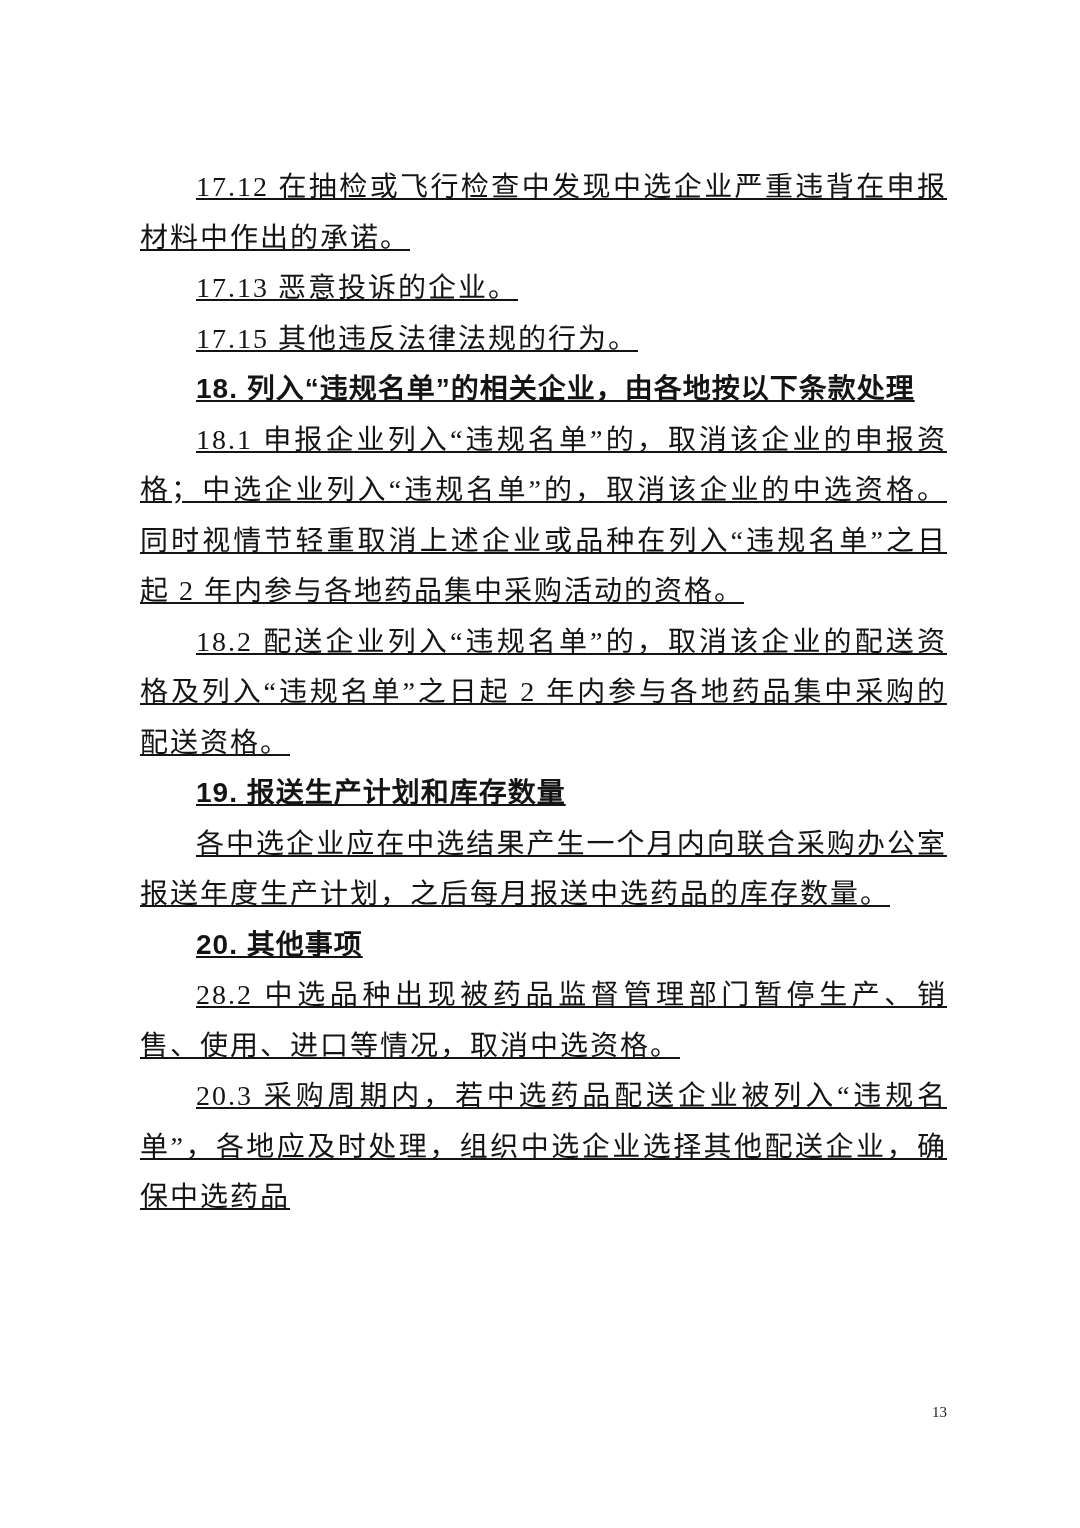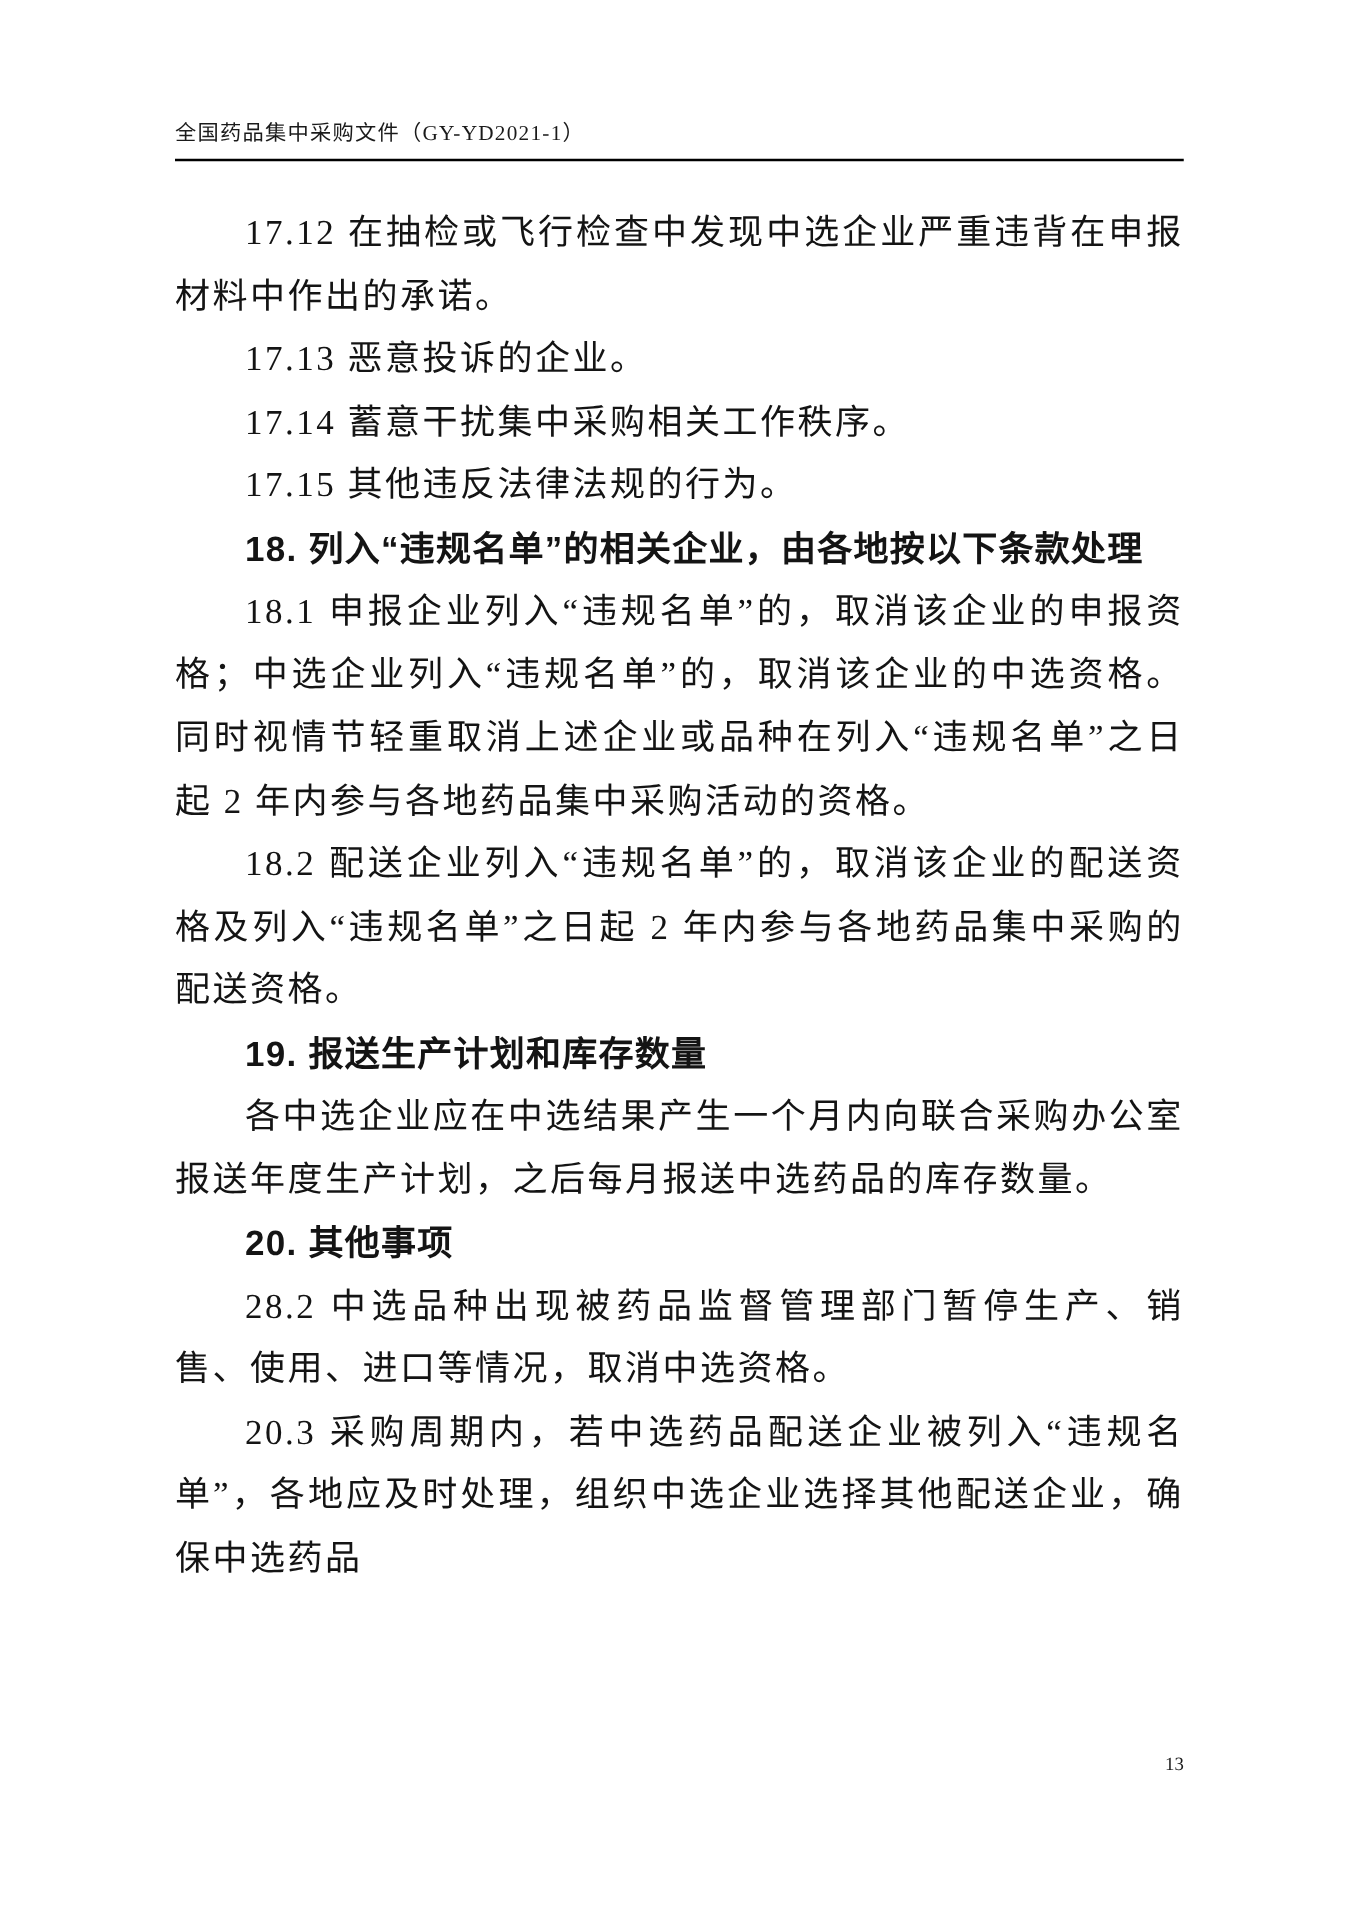--- a/index.html
+++ b/index.html
@@ -37,20 +37,21 @@
   }
   .doc-body {
     position: absolute;
     top: 162px;
     left: 140px;
     width: 807px;
     font-size: 28px;
     line-height: 50.5px;
     letter-spacing: 2px;
     text-align: justify;
+    text-decoration: underline;
   }
   .doc-body p {
     margin: 0;
     padding: 0;
     text-indent: 2em;
   }
   .doc-body p.heading {
     font-weight: bold;
     font-family: "Liberation Sans", "DejaVu Sans", sans-serif;
     letter-spacing: 1px;
@@ -66,29 +67,24 @@
     font-size: 15px;
     color: #1a1a1a;
     font-family: "Liberation Serif", "DejaVu Serif", serif;
   }
 </style>
 </head>
 <body>
 
 <div class="page">
 
-  <header class="page-header">
-    <div class="header-title">全国药品集中采购文件（GY-YD2021-1）</div>
-    <div class="header-rule"></div>
-  </header>
 
   <main class="doc-body">
       <p class="body">17.12 在抽检或飞行检查中发现中选企业严重违背在申报材料中作出的承诺。</p>
       <p class="body">17.13 恶意投诉的企业。</p>
-      <p class="body">17.14 蓄意干扰集中采购相关工作秩序。</p>
       <p class="body">17.15 其他违反法律法规的行为。</p>
       <p class="heading">18. 列入“违规名单”的相关企业，由各地按以下条款处理</p>
       <p class="body">18.1 申报企业列入“违规名单”的，取消该企业的申报资格；中选企业列入“违规名单”的，取消该企业的中选资格。同时视情节轻重取消上述企业或品种在列入“违规名单”之日起 2 年内参与各地药品集中采购活动的资格。</p>
       <p class="body">18.2 配送企业列入“违规名单”的，取消该企业的配送资格及列入“违规名单”之日起 2 年内参与各地药品集中采购的配送资格。</p>
       <p class="heading">19. 报送生产计划和库存数量</p>
       <p class="body">各中选企业应在中选结果产生一个月内向联合采购办公室报送年度生产计划，之后每月报送中选药品的库存数量。</p>
       <p class="heading">20. 其他事项</p>
       <p class="body">28.2 中选品种出现被药品监督管理部门暂停生产、销售、使用、进口等情况，取消中选资格。</p>
       <p class="body">20.3 采购周期内，若中选药品配送企业被列入“违规名单”，各地应及时处理，组织中选企业选择其他配送企业，确保中选药品</p>
     </main>

